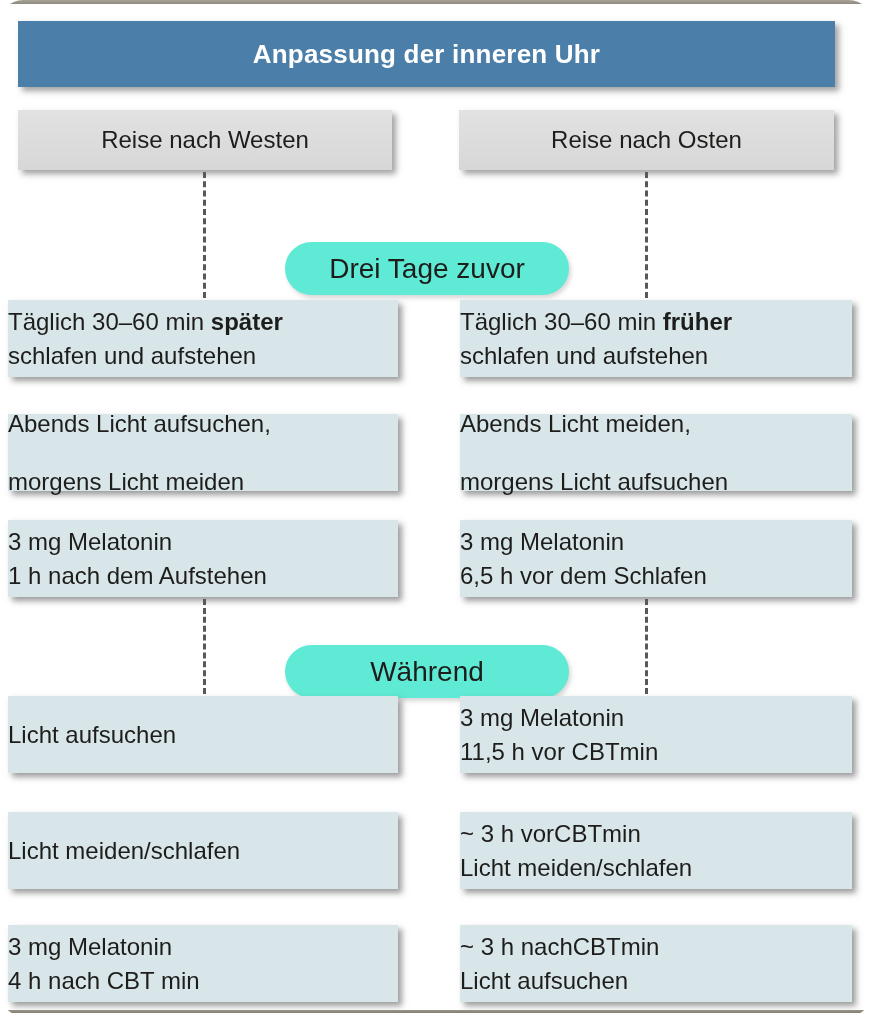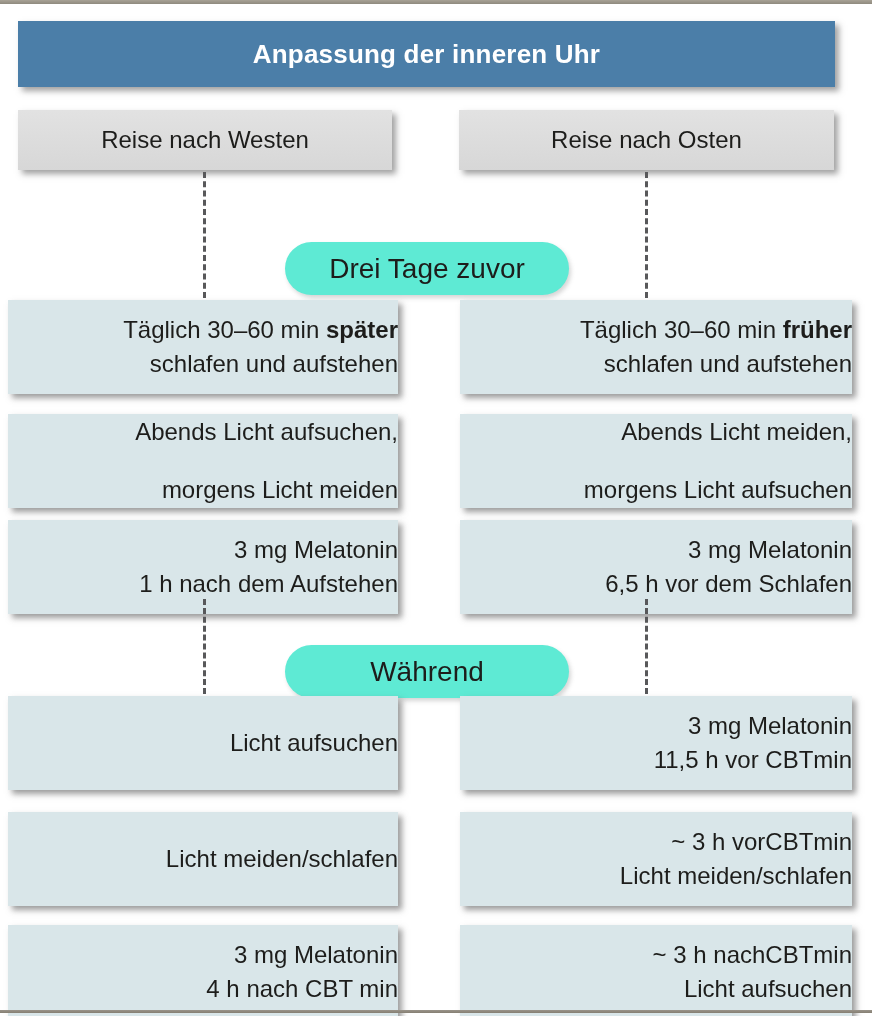--- a/index.html
+++ b/index.html
@@ -4,20 +4,21 @@
 <style>
   html, body { margin: 0; padding: 0; background: #ffffff; }
   .canvas {
     position: relative;
     width: 872px;
     height: 1016px;
     background: #ffffff;
     font-family: "Liberation Sans", sans-serif;
     color: #1d1d1b;
     overflow: hidden;
+    border-radius: 23px;
   }
   .rule {
     position: absolute;
     left: 0;
     width: 872px;
   }
   .rule.top    { top: 0; height: 4px; background: linear-gradient(#a8a296, #8f8a7e); }
   .rule.bottom { top: 1010px; height: 3px; background: linear-gradient(#9a948a, #857f73); }
 
   .banner {
@@ -62,25 +63,25 @@
     box-shadow: 2px 3px 4px rgba(120,120,120,0.30);
     display: flex; align-items: center; justify-content: center;
     font-size: 28px;
     margin-top: 12px;
   }
   .pill.phase1 { top: 230px; }
   .pill.phase2 { top: 633px; }
 
   .step {
     position: absolute;
-    height: 94px;
+    height: 77px;
     background: #d9e6e9;
     box-shadow: 4px 4px 6px rgba(75,75,75,0.55);
     display: flex; flex-direction: column;
-    align-items: flex-end; justify-content: center;
+    align-items: flex-start; justify-content: center;
     text-align: center;
     font-size: 24px;
     line-height: 34px;
   }
   .step.west { left: 8px;   width: 390px; }
   .step.east { left: 460px; width: 392px; }
   .row1 { top: 300px; }
   .row2 { top: 414px; gap: 24px; }
   .row3 { top: 520px; }
   .row4 { top: 696px; }

